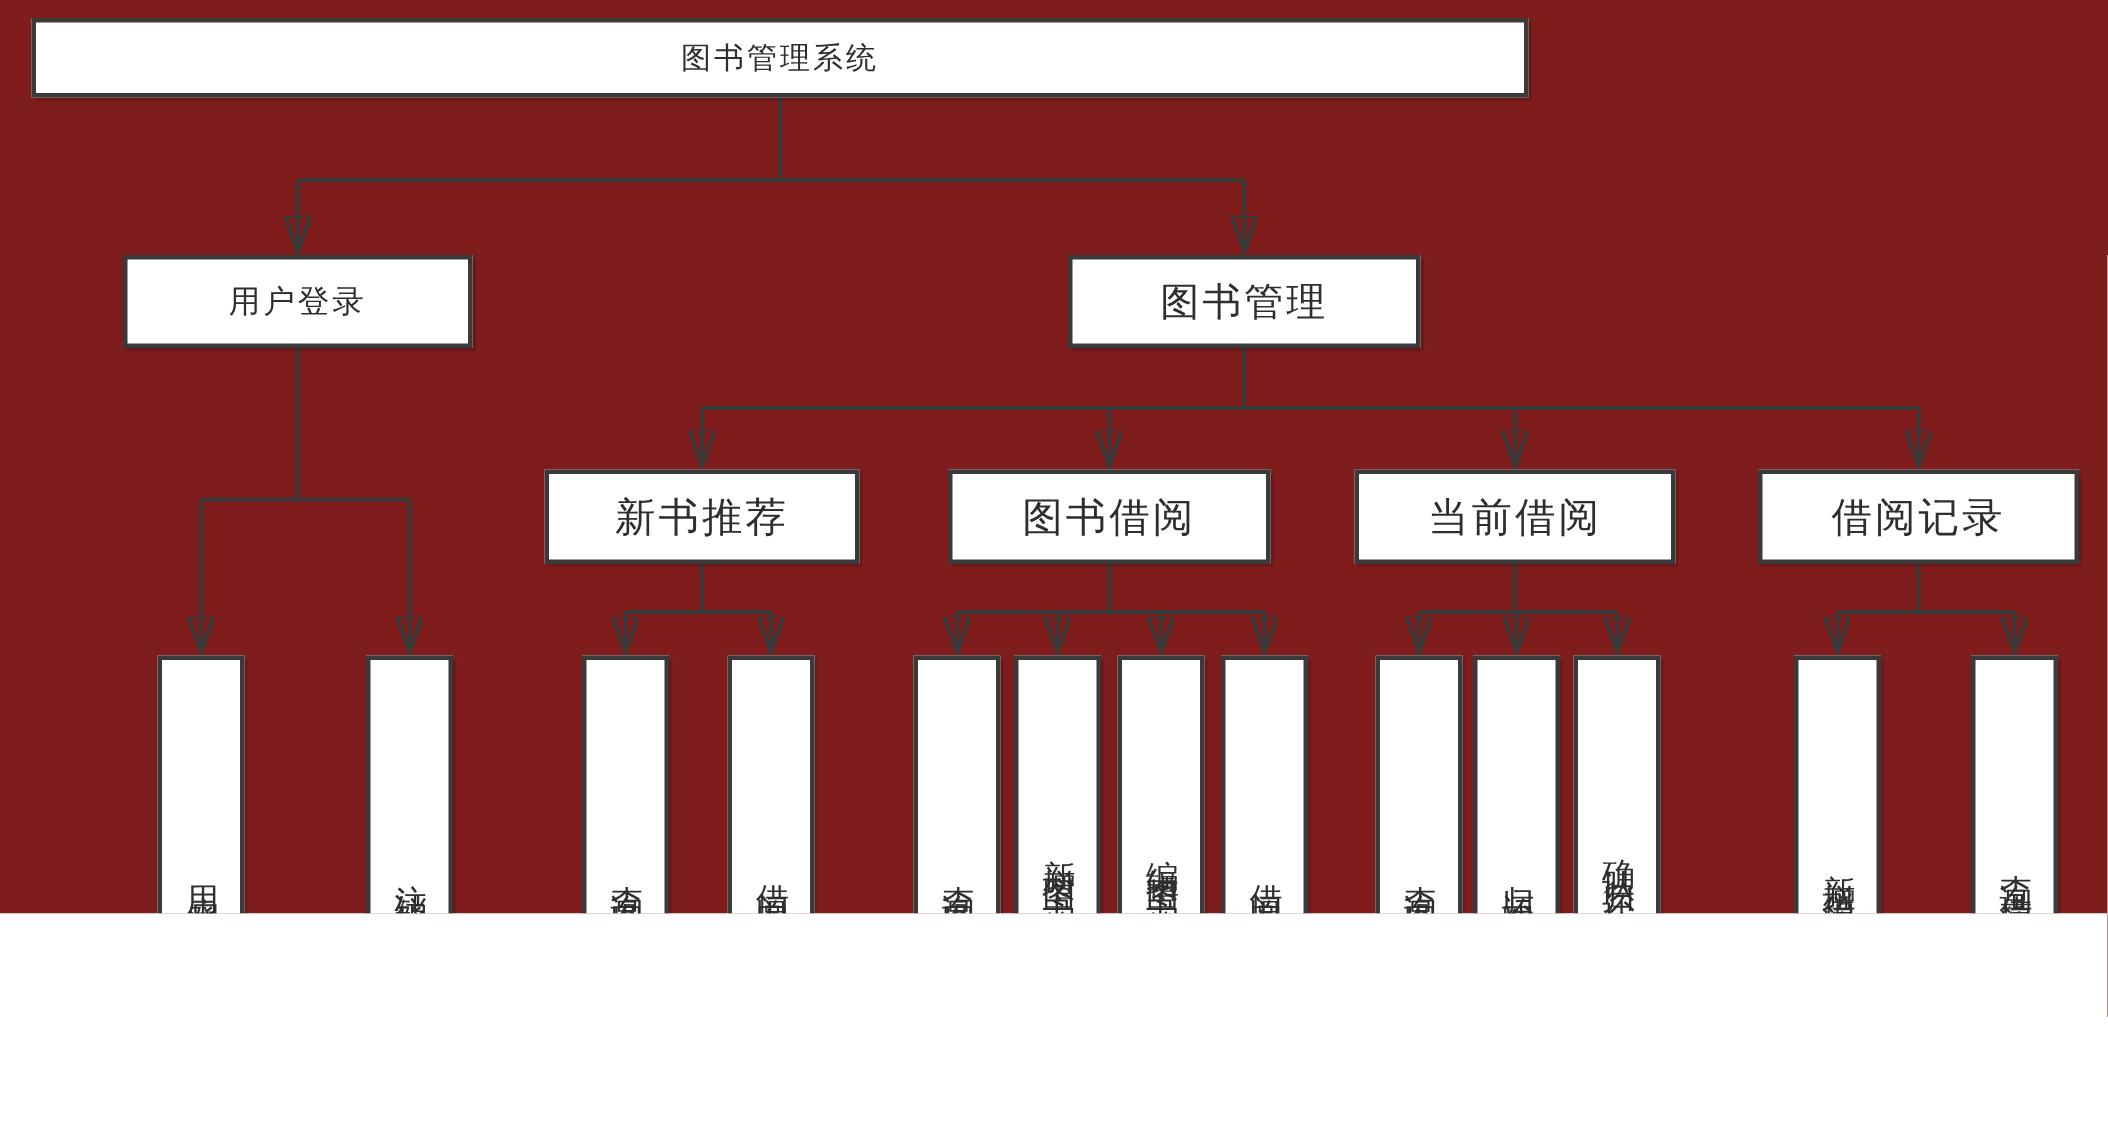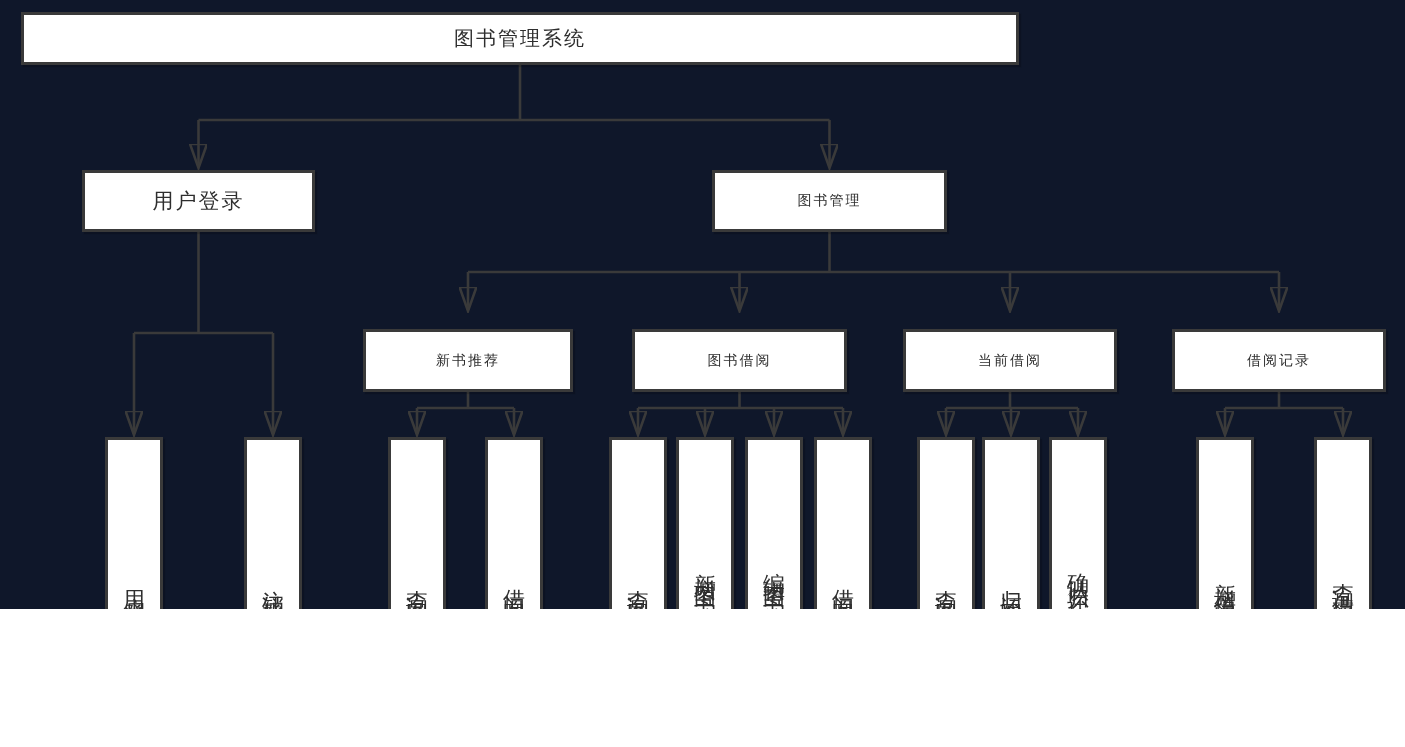--- a/index.html
+++ b/index.html
@@ -1,43 +1,43 @@
 <!DOCTYPE html>
 <html><head>
 <meta charset="utf-8">
 <style>
   html, body { margin: 0; padding: 0; background: #ffffff; }
   body { font-family: "DejaVu Sans", "Liberation Sans", sans-serif; }
   #canvas {
     position: relative;
     width: 1405px;
     height: 609px;
-    background: #0f172a;
+    background: #7f1d1d;
     overflow: hidden;
   }
   .box {
     position: absolute;
     box-sizing: border-box;
     background: #ffffff;
     border: 3px solid #3a3a3a;
     box-shadow: 2px 2px 1px rgba(0,0,0,0.18);
     display: flex;
     align-items: center;
     justify-content: center;
     color: #2e2e2e;
     z-index: 2;
   }
   .box .lbl { letter-spacing: 2px; white-space: nowrap; }
   
   .n-root { left: 21px; top: 12px; width: 998px; height: 53px; font-size: 20px; }
   
   .n-user-login { left: 82px;  top: 170px; width: 233px; height: 62px; font-size: 21px; }
-  .n-book-mgmt  { left: 712px; top: 170px; width: 235px; height: 62px; font-size: 14px; }
-  
-  .lvl2 { top: 313px; height: 63px; font-size: 14px; margin-top: 16px; }
+  .n-book-mgmt  { left: 712px; top: 170px; width: 235px; height: 62px; font-size: 26px; }
+  
+  .lvl2 { top: 313px; height: 63px; font-size: 27px; }
   .n-new-book-rec   { left: 363px;  width: 210px; }
   .n-book-borrow    { left: 632px;  width: 215px; }
   .n-current-borrow { left: 903px;  width: 214px; }
   .n-borrow-record  { left: 1172px; width: 214px; }
   
   .leaf { top: 437px; height: 298px; width: 58px; }
   .leaf .vtext {
     writing-mode: vertical-rl;
     text-orientation: mixed;
     font-size: 22px;

